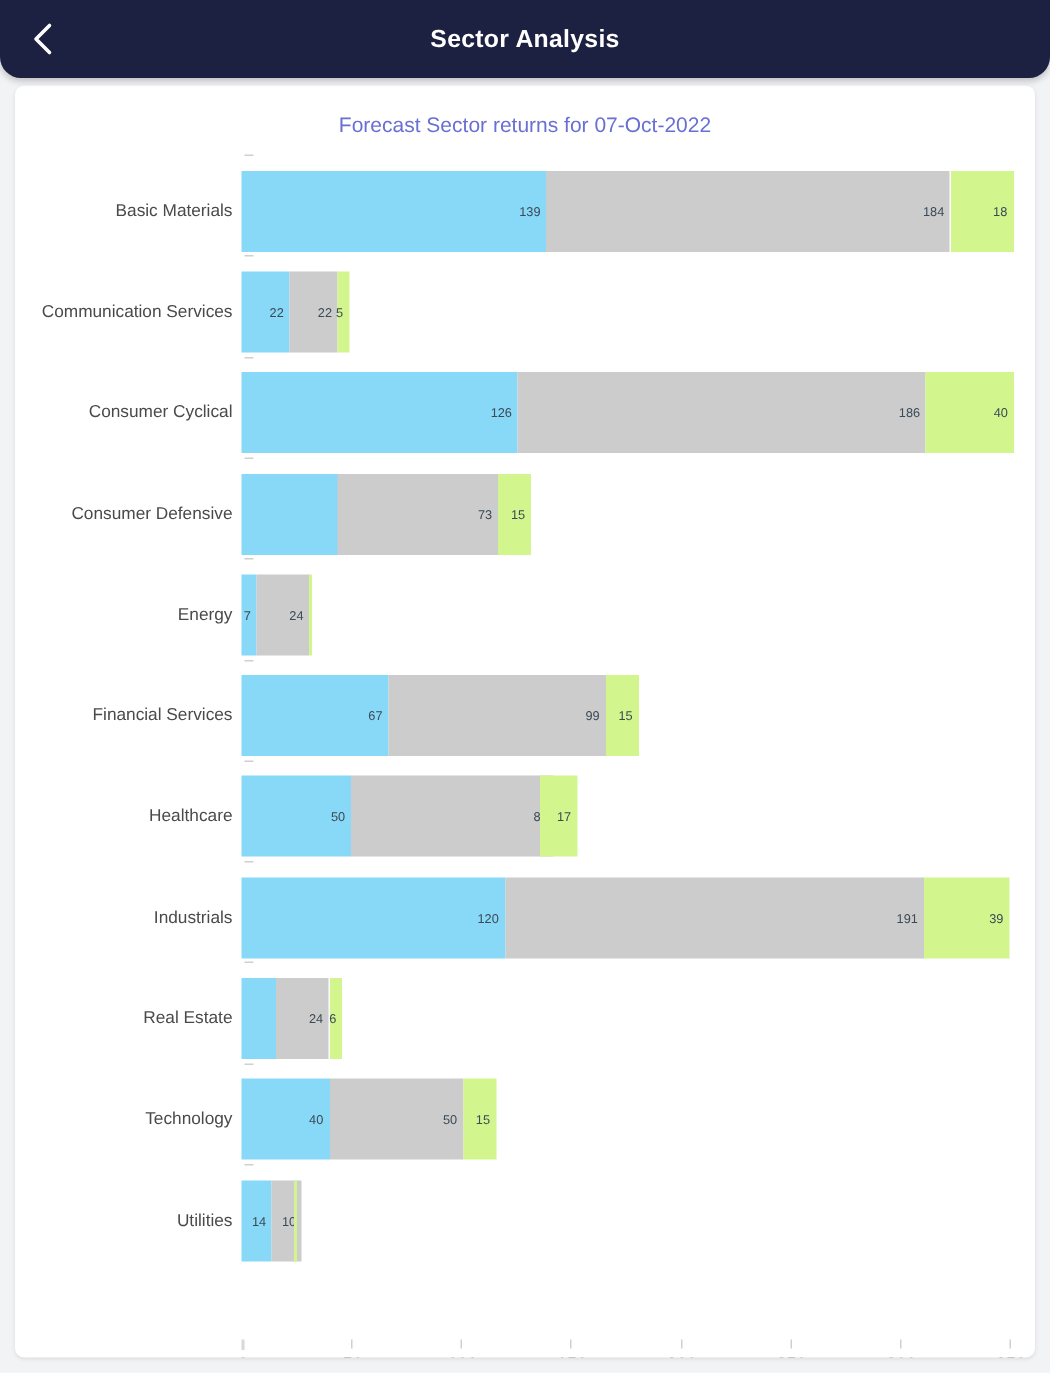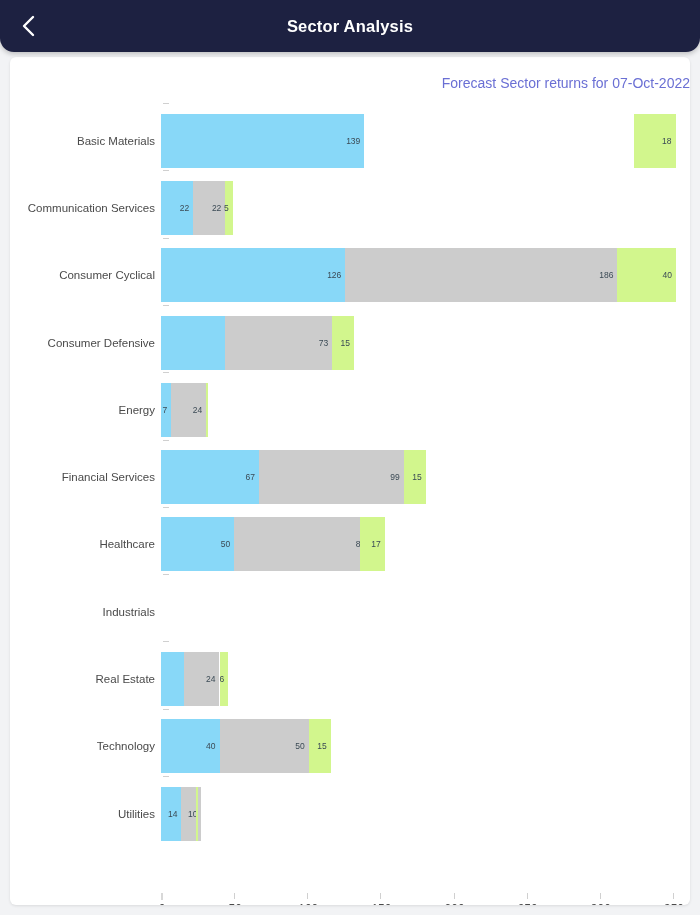--- a/index.html
+++ b/index.html
@@ -38,21 +38,21 @@
   .card {
     position: absolute; left: 10px; top: 57px;
     width: 680px; height: 848px;
     background: #ffffff;
     border-radius: 6px;
     box-shadow: 0 1px 3px rgba(0,0,0,0.10);
     overflow: hidden;
   }
   .chart-title {
     position: absolute; left: 0; top: 18px; width: 680px;
-    text-align: right;
+    text-align: center;
     color: #6a6fd4; font-size: 14px;
   }
 
   
   .plot { position: absolute; left: 0; top: 0; width: 680px; height: 848px; }
 
   .ylabel {
     position: absolute;
     right: 535px;              
     width: 180px;
@@ -113,20 +113,23 @@
   <div class="card">
     <div class="chart-title">Forecast Sector returns for 07-Oct-2022</div>
 
     <div class="plot" id="plot">
         <div class="ytick" style="left: 153px; top: 46px;"></div>
         <div class="ylabel" style="top: 83.65px;">Basic Materials</div>
         <div class="row" style="left: 0px; top: 56.65px; width: 680px; padding-left: 25px;">
           <div class="seg blue" style="left: 151px; width: 203.337px;">
             <span>139</span>
           </div>
+          <div class="seg grey" style="left: 354.337px; width: 269.166px;">
+            <span>184</span>
+          </div>
           <div class="seg green" style="left: 623.503px; width: 42px;">
             <span>18</span>
           </div>
         </div>
         <div class="ytick" style="left: 153px; top: 113.3px;"></div>
         <div class="ylabel" style="top: 150.95px;">Communication Services</div>
         <div class="row" style="left: 0px; top: 123.95px; width: 680px;">
           <div class="seg blue" style="left: 151px; width: 32.1829px;">
             <span>22</span>
           </div>
@@ -197,20 +200,31 @@
           </div>
           <div class="seg grey" style="left: 224.143px; width: 135px;">
             <span>86</span>
           </div>
           <div class="seg green" style="left: 349.949px; width: 24.8686px;">
             <span>17</span>
           </div>
         </div>
         <div class="ytick" style="left: 153px; top: 517.1px;"></div>
         <div class="ylabel" style="top: 554.75px;">Industrials</div>
+        <div class="row" style="left: 0px; top: 527.75px; width: 680px;">
+          <div class="seg blue" style="left: 151px; width: 175.543px;">
+            <span>120</span>
+          </div>
+          <div class="seg grey" style="left: 326.543px; width: 279.406px;">
+            <span>191</span>
+          </div>
+          <div class="seg green" style="left: 605.949px; width: 57.0514px;">
+            <span>39</span>
+          </div>
+        </div>
         <div class="ytick" style="left: 153px; top: 584.4px;"></div>
         <div class="ylabel" style="top: 622.05px;">Real Estate</div>
         <div class="row" style="left: 0px; top: 595.05px; width: 680px;">
           <div class="seg blue" style="left: 151px; width: 45px;">
             <span>16</span>
           </div>
           <div class="seg grey" style="left: 174.406px; width: 35.1086px;">
             <span>24</span>
           </div>
           <div class="seg green" style="left: 209.514px; width: 8.77714px;">

